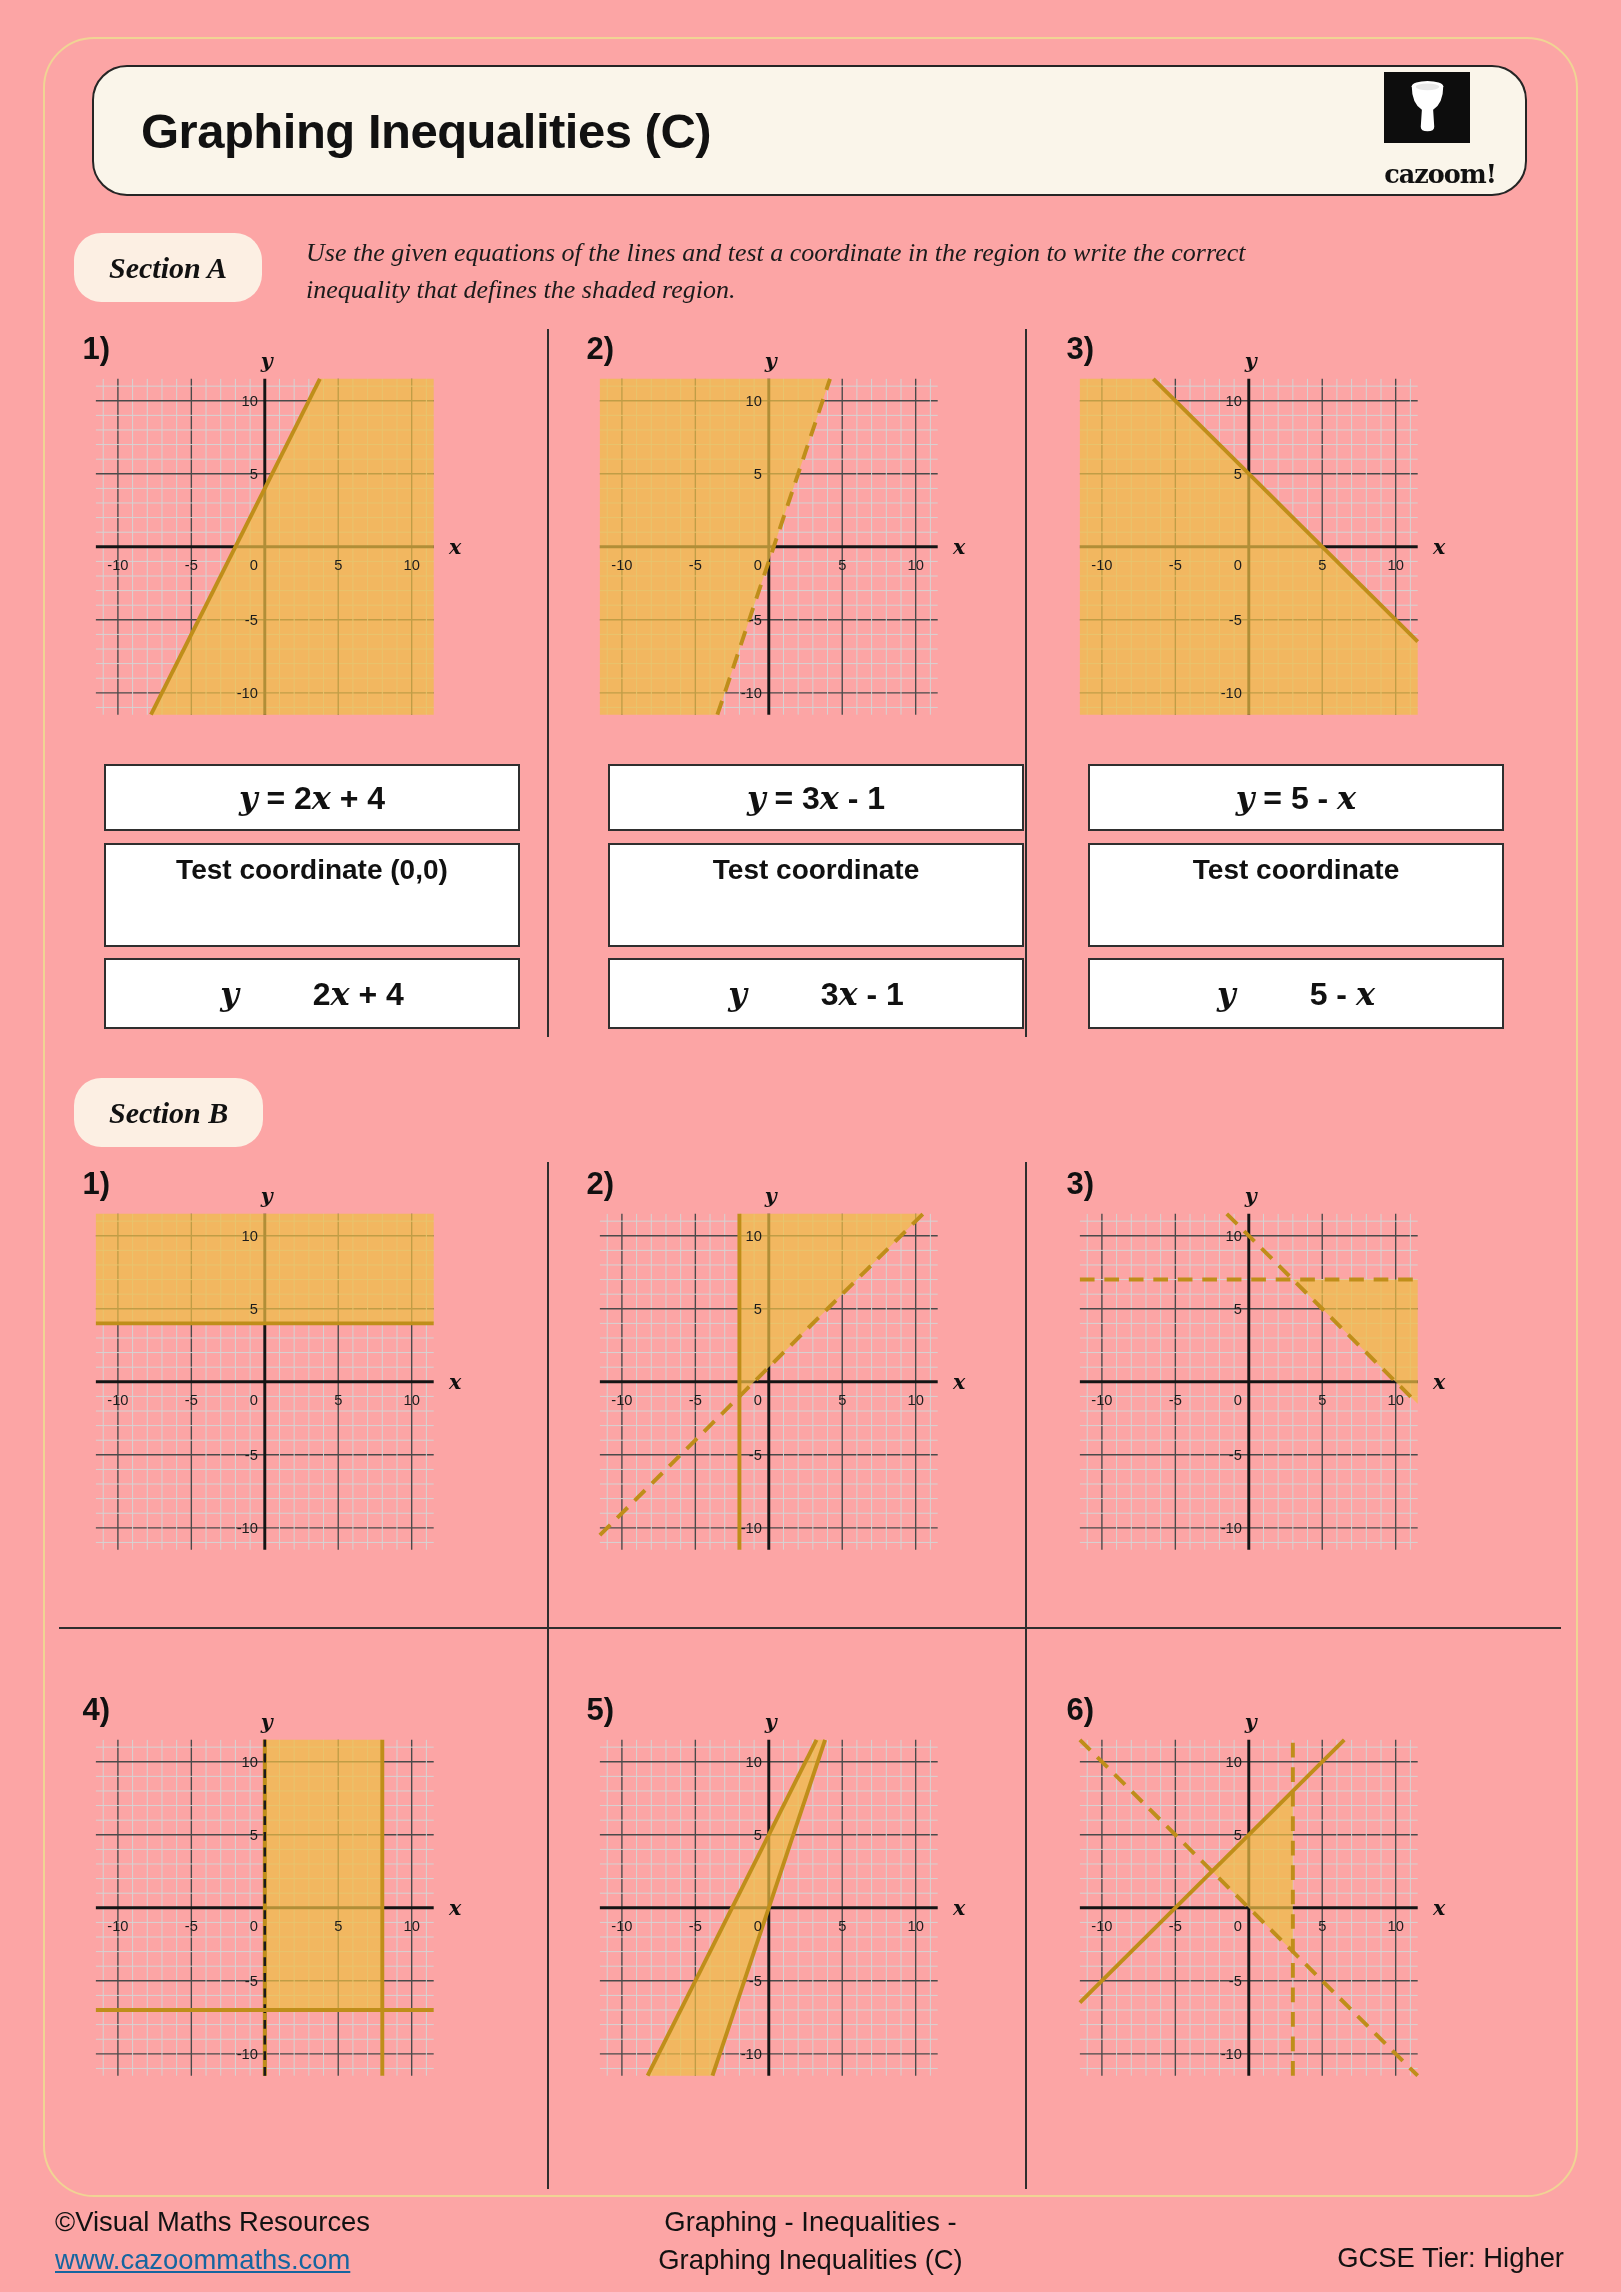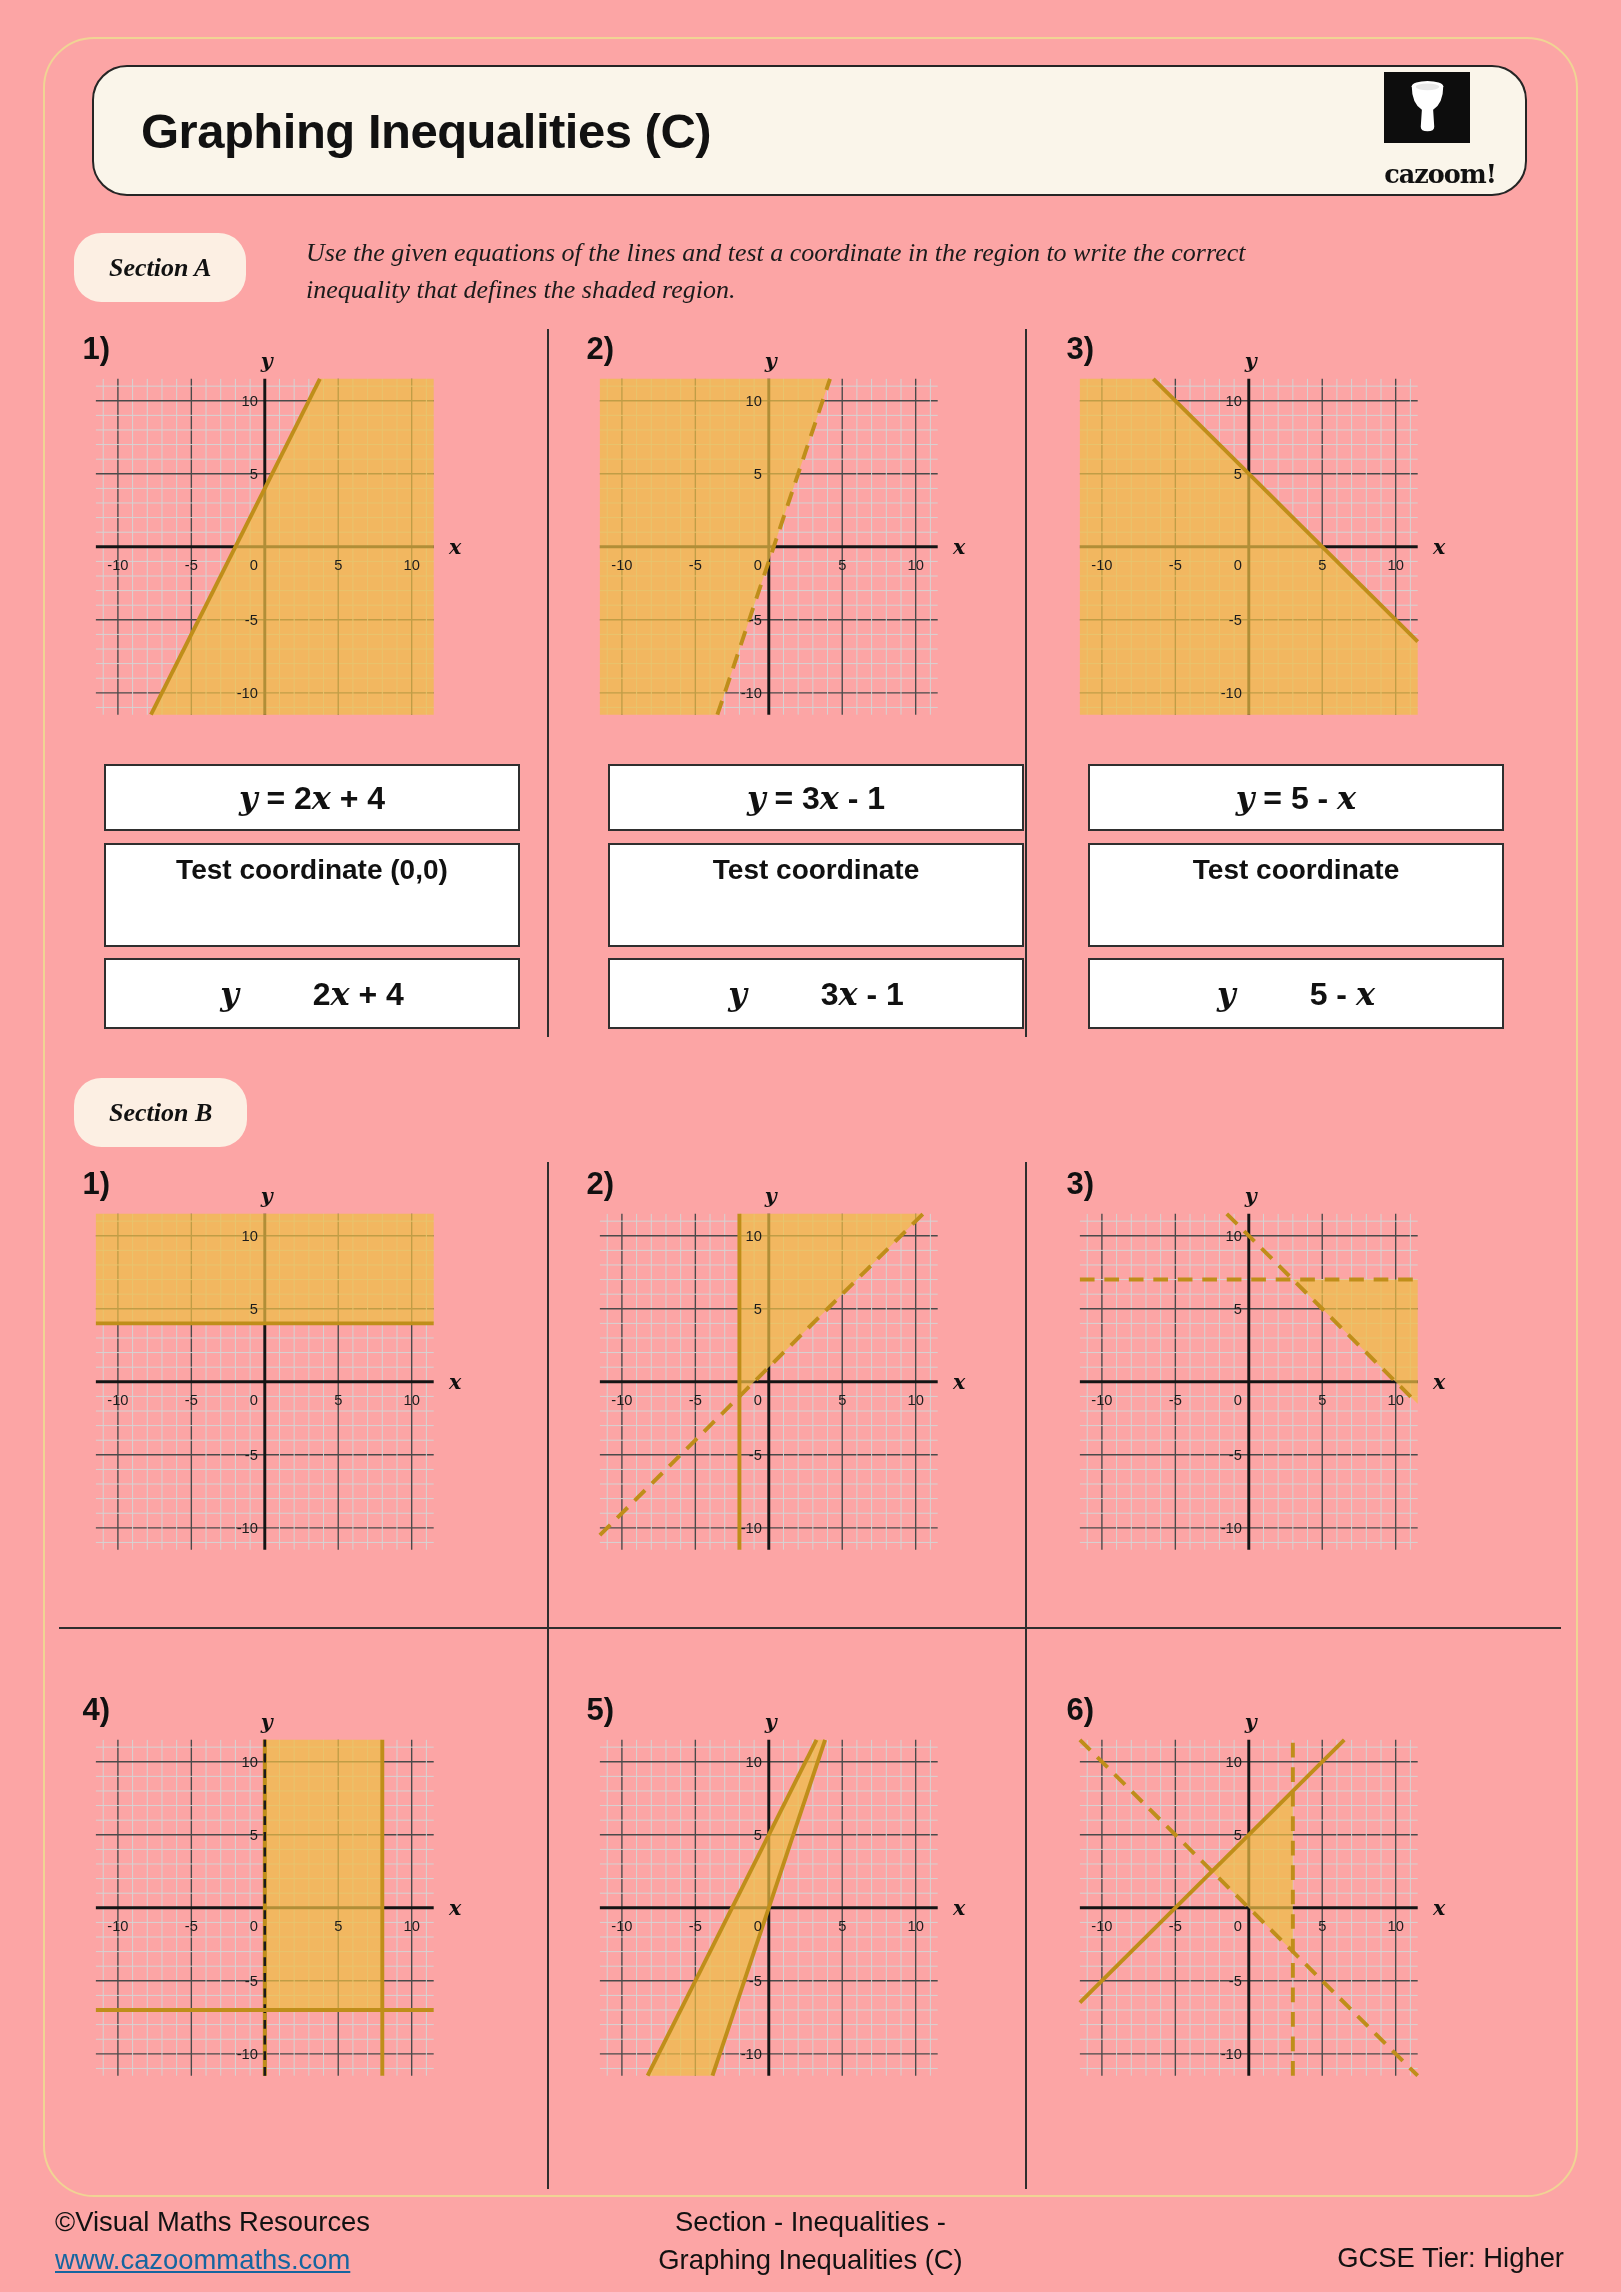--- a/index.html
+++ b/index.html
@@ -11,21 +11,21 @@
   .header-box{position:absolute;left:92px;top:65px;width:1435px;height:131px;background:#faf5ea;
               border:2.9px solid #252525;border-radius:35px;display:flex;align-items:center;
               justify-content:space-between;padding:0 29px 0 47px;box-sizing:border-box;}
   .title{font-size:49px;font-weight:bold;letter-spacing:-0.5px;}
   .logo{display:flex;flex-direction:column;gap:16px;}
   .logo-box{width:86px;height:71px;background:#0d0d0d;display:flex;align-items:center;justify-content:center;}
   .logo-text{font-family:"DejaVu Serif",serif;font-weight:bold;font-size:25.5px;letter-spacing:-1px;}
   
   .badge{position:absolute;left:74px;height:69px;display:flex;align-items:center;padding:0 35px;
          background:#fcefe3;border-radius:27.4px;font-family:"Liberation Serif",serif;
-         font-style:italic;font-weight:bold;font-size:26px;}
+         font-style:italic;font-weight:bold;font-size:30px;}
   .badge-a{top:233px;} .badge-b{top:1078px;}
   .instr{position:absolute;left:306px;width:975px;font-family:"Liberation Serif",serif;
          font-style:italic;font-size:26px;line-height:1.42;color:#1b1b1b;}
   .instr-a{top:235px;} .instr-b{top:1094px;width:1176px;}
   
   .prob{position:absolute;width:470px;}
   .a-prob{top:331px;height:706px;} .b-prob{height:519px;}
   .pnum{position:absolute;left:19.6px;top:0;font-size:31px;font-weight:bold;}
   .graph{position:absolute;left:27.4px;top:21.6px;}
   .box{position:absolute;left:41px;width:416px;border:2.5px solid #2f2f2f;background:#fff;box-sizing:border-box;}
@@ -698,18 +698,18 @@
 
   <div class="vdiv" style="left:547px;top:1162px;height:1027px;"></div>
   <div class="vdiv" style="left:1025px;top:1162px;height:1027px;"></div>
   <div class="hdiv"></div>
 
   <div class="f-left">
     <div>©Visual Maths Resources</div>
     <div><a href="#" class="f-link">www.cazoommaths.com</a></div>
   </div>
   <div class="f-center">
-    <div>Section - Inequalities -</div>
+    <div>Graphing - Inequalities -</div>
     <div>Graphing Inequalities (C)</div>
   </div>
   <div class="f-right">GCSE Tier: Higher</div>
 </div>
 
 
 </body></html>

